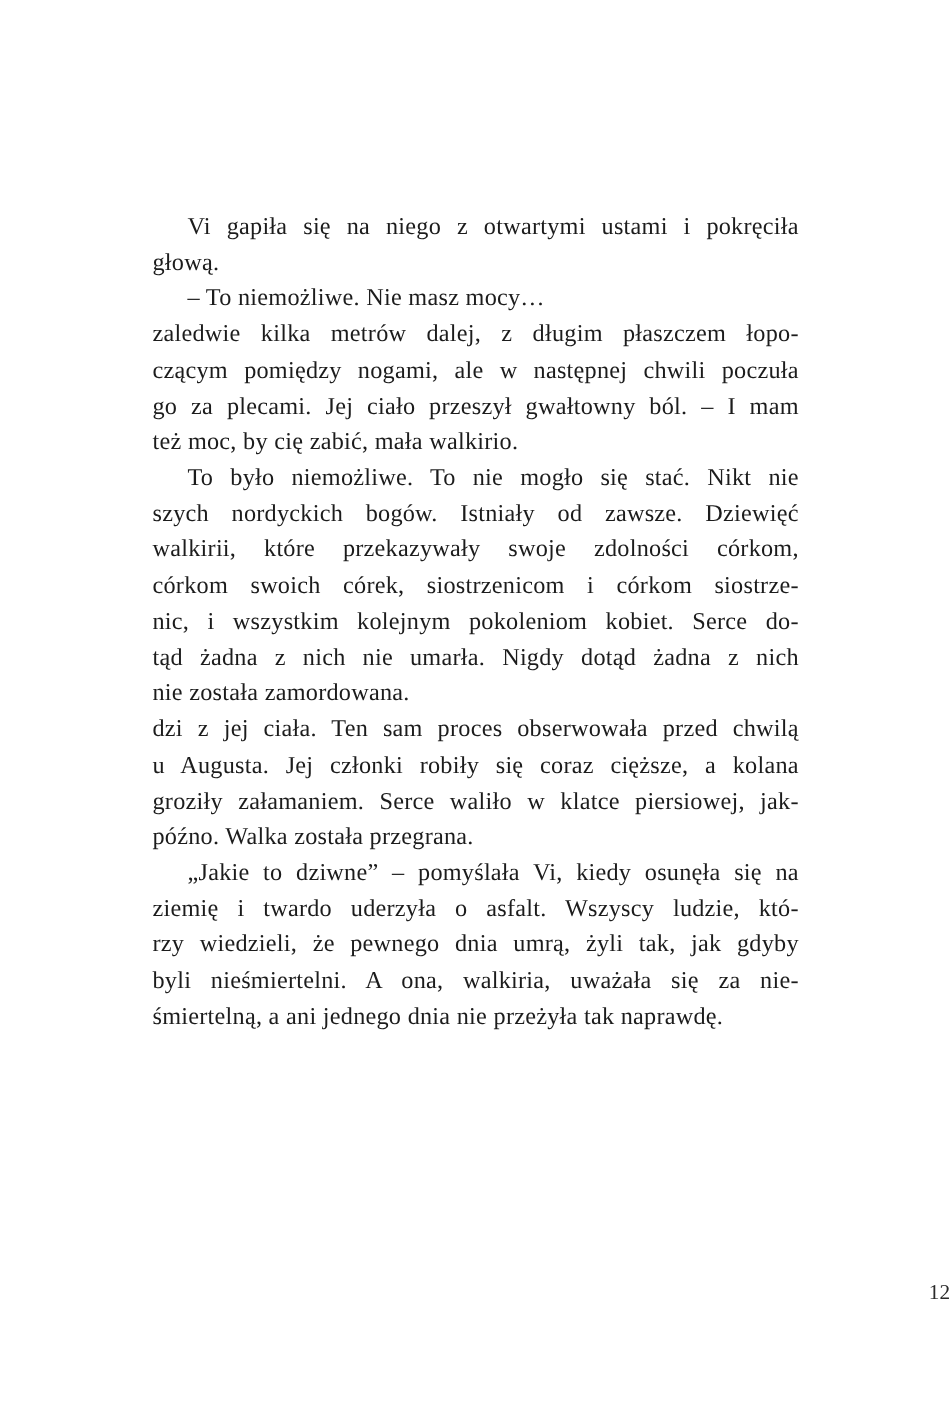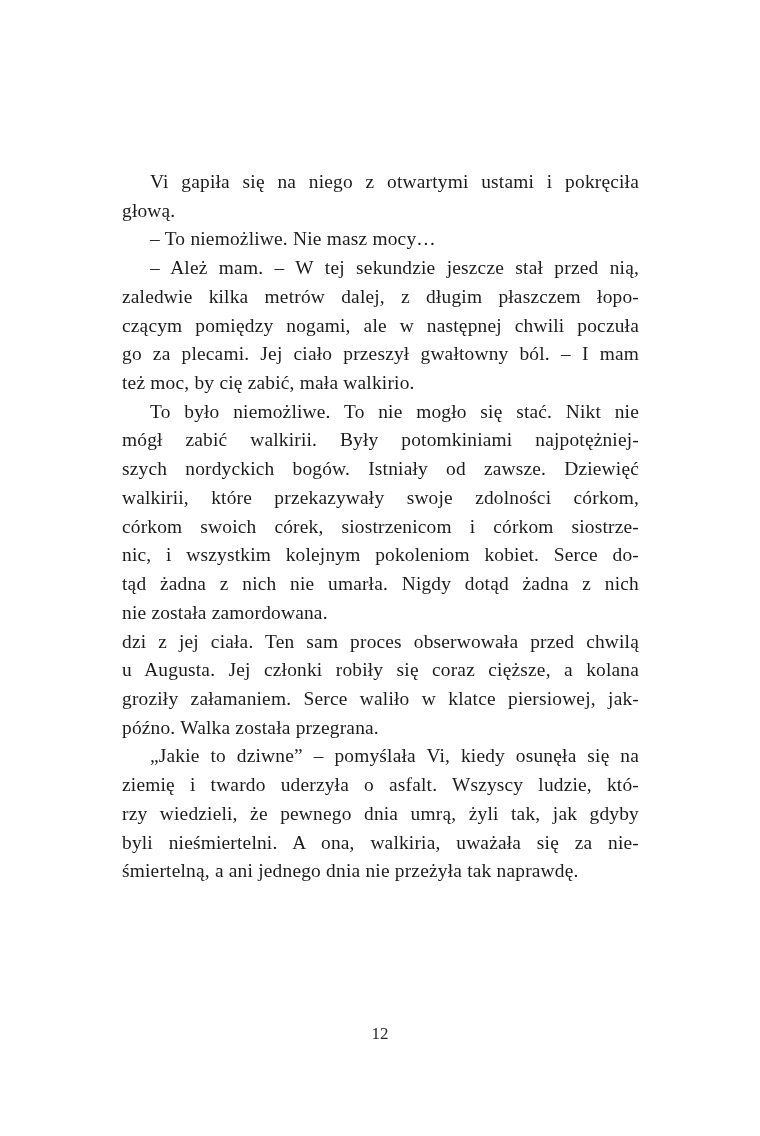--- a/index.html
+++ b/index.html
@@ -49,21 +49,21 @@
     text-align-last: left;
   }
   .indent {
     padding-left: 28px;
   }
   .page-number {
     position: absolute;
     left: 0;
     top: 1024px;
     width: 760px;
-    text-align: center;
+    text-align: right;
     font-size: 17px;
     color: #2a2a2a;
     font-family: "Liberation Serif", "DejaVu Serif", serif;
   }
 </style>
 </head>
 <body>
 
 <div class="page">
 
@@ -72,30 +72,28 @@
     <p class="para">
       <span class="line indent">Vi gapiła się na niego z otwartymi ustami i pokręciła</span>
       <span class="line last">głową.</span>
     </p>
 
     <p class="para">
       <span class="line indent last">– To niemożliwe. Nie masz mocy…</span>
     </p>
 
     <p class="para">
-      <span class="line indent">– Ależ mam. – W tej sekundzie jeszcze stał przed nią,</span>
       <span class="line">zaledwie kilka metrów dalej, z długim płaszczem łopo-</span>
       <span class="line">czącym pomiędzy nogami, ale w następnej chwili poczuła</span>
       <span class="line">go za plecami. Jej ciało przeszył gwałtowny ból. – I mam</span>
       <span class="line last">też moc, by cię zabić, mała walkirio.</span>
     </p>
 
     <p class="para">
       <span class="line indent">To było niemożliwe. To nie mogło się stać. Nikt nie</span>
-      <span class="line">mógł zabić walkirii. Były potomkiniami najpotężniej-</span>
       <span class="line">szych nordyckich bogów. Istniały od zawsze. Dziewięć</span>
       <span class="line">walkirii, które przekazywały swoje zdolności córkom,</span>
       <span class="line">córkom swoich córek, siostrzenicom i córkom siostrze-</span>
       <span class="line">nic, i wszystkim kolejnym pokoleniom kobiet. Serce do-</span>
       <span class="line">tąd żadna z nich nie umarła. Nigdy dotąd żadna z nich</span>
       <span class="line last">nie została zamordowana.</span>
     </p>
 
     <p class="para">
       <span class="line">dzi z jej ciała. Ten sam proces obserwowała przed chwilą</span>

